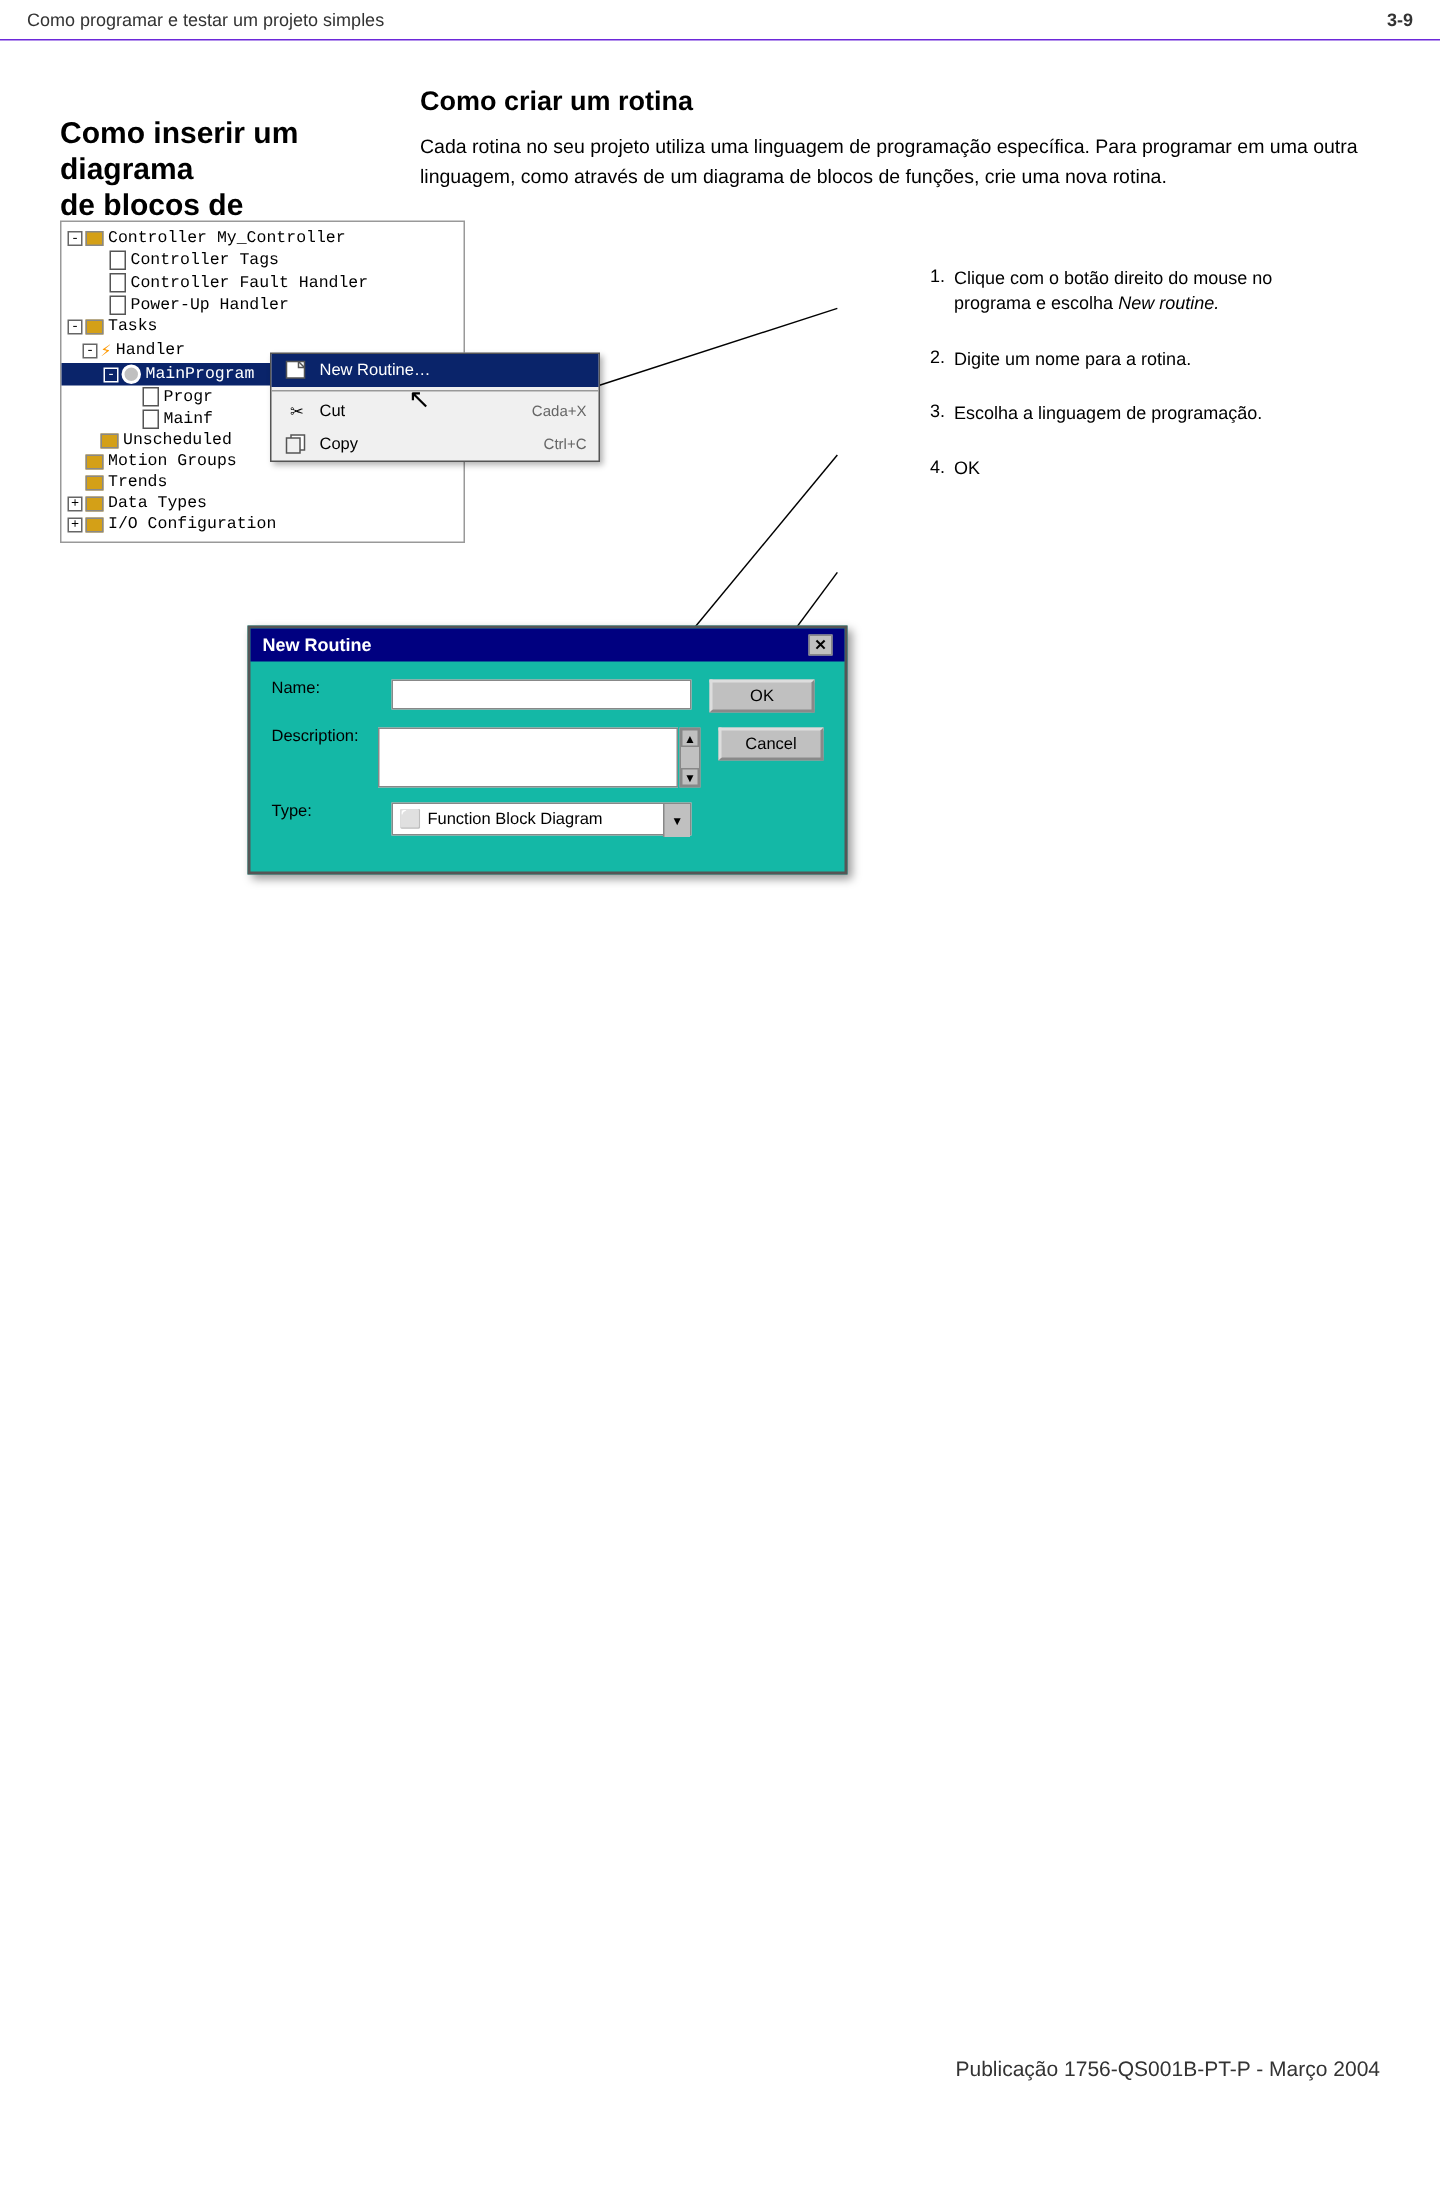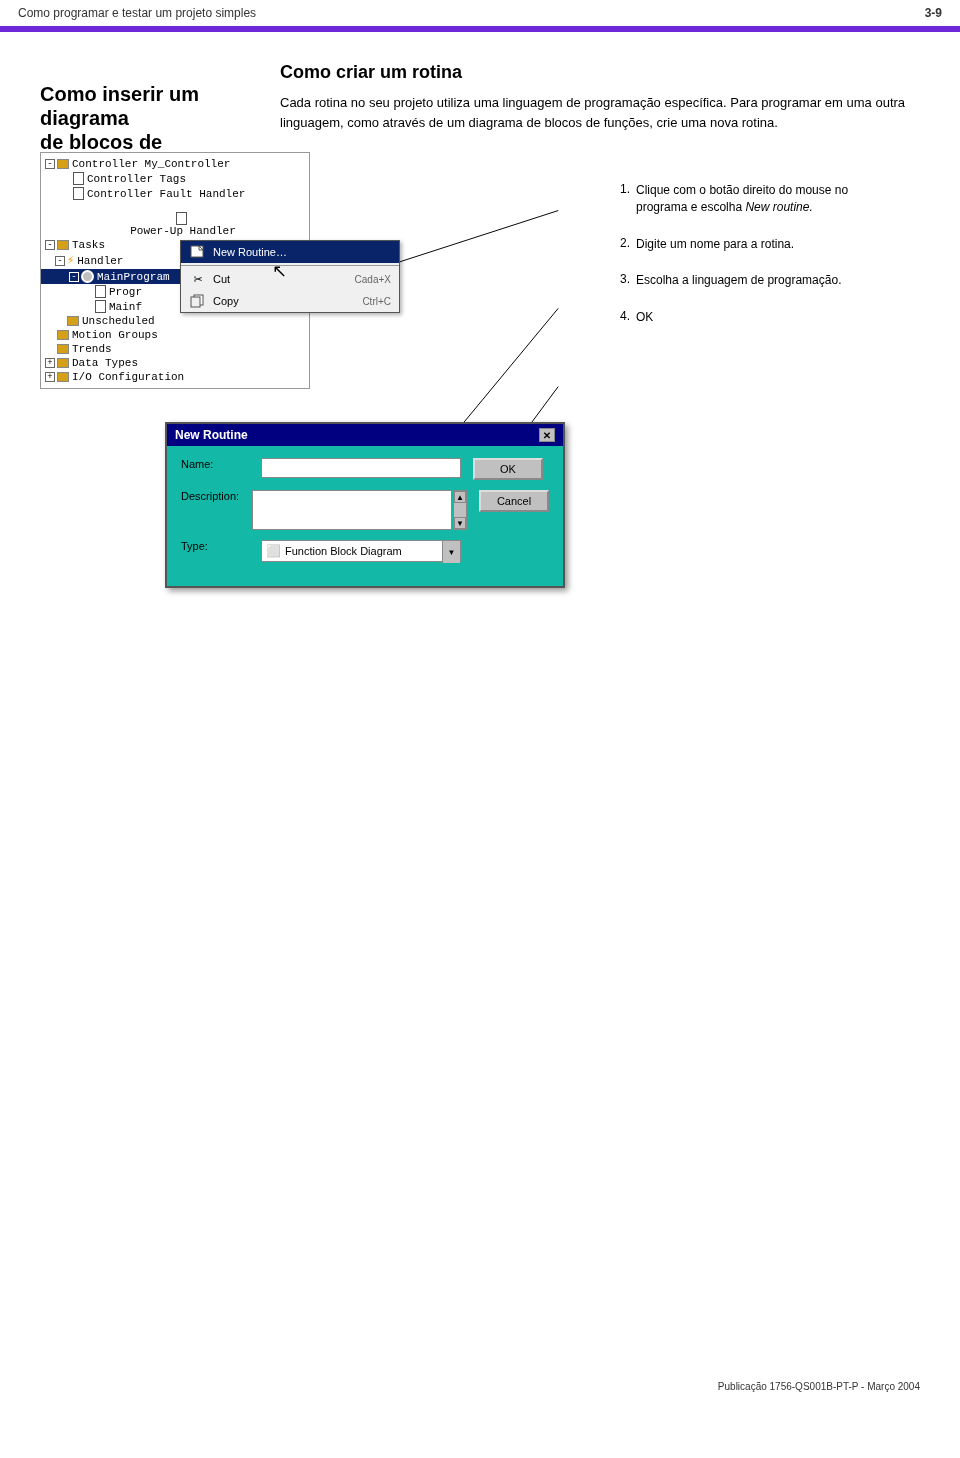--- a/index.html
+++ b/index.html
@@ -12,21 +12,21 @@
       color: #000;
       position: relative;
     }
 
     
     .header-bar {
       display: flex;
       justify-content: space-between;
       align-items: center;
       padding: 6px 18px 6px 18px;
-      border-bottom: 6px solid #6d28d9;
+      border-bottom: 1px solid #6d28d9;
     }
     .header-title {
       font-size: 12px;
       color: #333;
     }
     .header-page {
       font-size: 12px;
       color: #333;
       font-weight: bold;
     }
@@ -342,21 +342,21 @@
       z-index: 5;
     }
 
     
     .footer {
       position: absolute;
       bottom: 20px;
       left: 0;
       right: 0;
       text-align: right;
-      font-size: 10px;
+      font-size: 14px;
       color: #333;
       padding-right: 40px;
       margin-left: 20px;
     }
   </style>
 </head>
 <body>
 
 <div class="header-bar">
   <span class="header-title">Como programar e testar um projeto simples</span>
@@ -400,21 +400,21 @@
       <div class="tree-item" style="padding-left:20px;">
         <span class="spacer-exp"></span>
         <span style="display:inline-block;width:11px;height:13px;background:#fff;border:1px solid #555;margin-right:3px;flex-shrink:0;"></span>
         <span>Controller Tags</span>
       </div>
       <div class="tree-item" style="padding-left:20px;">
         <span class="spacer-exp"></span>
         <span style="display:inline-block;width:11px;height:13px;background:#fff;border:1px solid #555;margin-right:3px;flex-shrink:0;"></span>
         <span>Controller Fault Handler</span>
       </div>
-      <div class="tree-item" style="padding-left:20px;flex-direction:column;">
+      <div class="tree-item" style="padding-left:20px;">
         <span class="spacer-exp"></span>
         <span style="display:inline-block;width:11px;height:13px;background:#fff;border:1px solid #555;margin-right:3px;flex-shrink:0;"></span>
         <span>Power-Up Handler</span>
       </div>
 
       <div class="tree-item">
         <span class="expander">-</span>
         <span style="display:inline-block;width:12px;height:10px;background:#d4a017;border:1px solid #888;margin-right:3px;flex-shrink:0;"></span>
         <span>Tasks</span>
       </div>

